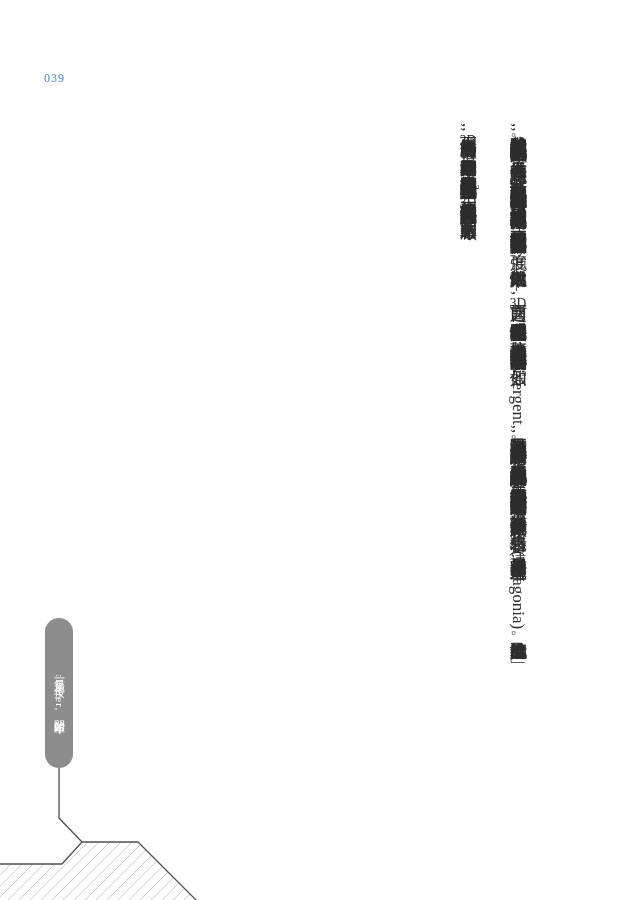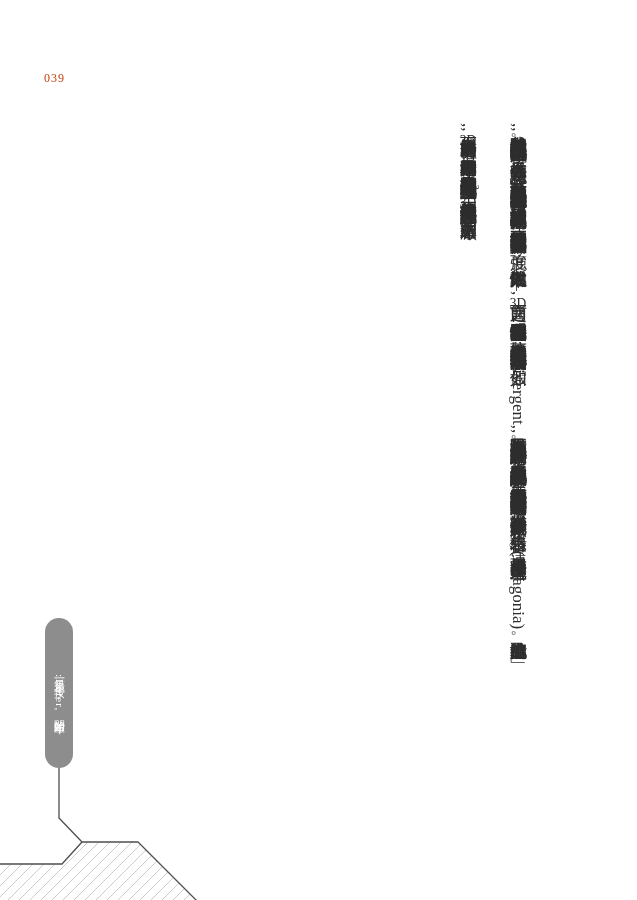--- a/index.html
+++ b/index.html
@@ -3,21 +3,21 @@
 <meta charset="utf-8">
 <style>
   html,body{margin:0;padding:0;}
   body{
     width:637px;height:900px;position:relative;overflow:hidden;
     background:#ffffff;
     font-family:"Liberation Serif","DejaVu Serif",serif;
   }
   .page-number{
     position:absolute;top:71px;left:44px;
-    font-size:12px;letter-spacing:1px;color:#c2410c;
+    font-size:12px;letter-spacing:1px;color:#3b82f6;
   }
   .body-text{
     position:absolute;top:106px;right:104px;height:690px;width:460px;
     writing-mode:vertical-rl;
     -webkit-writing-mode:vertical-rl;
     font-size:17px;line-height:1.76;color:#2e2e2e;
     text-align:justify;
     text-orientation:mixed;
   }
   .body-text p{margin:0;text-indent:1em;}

